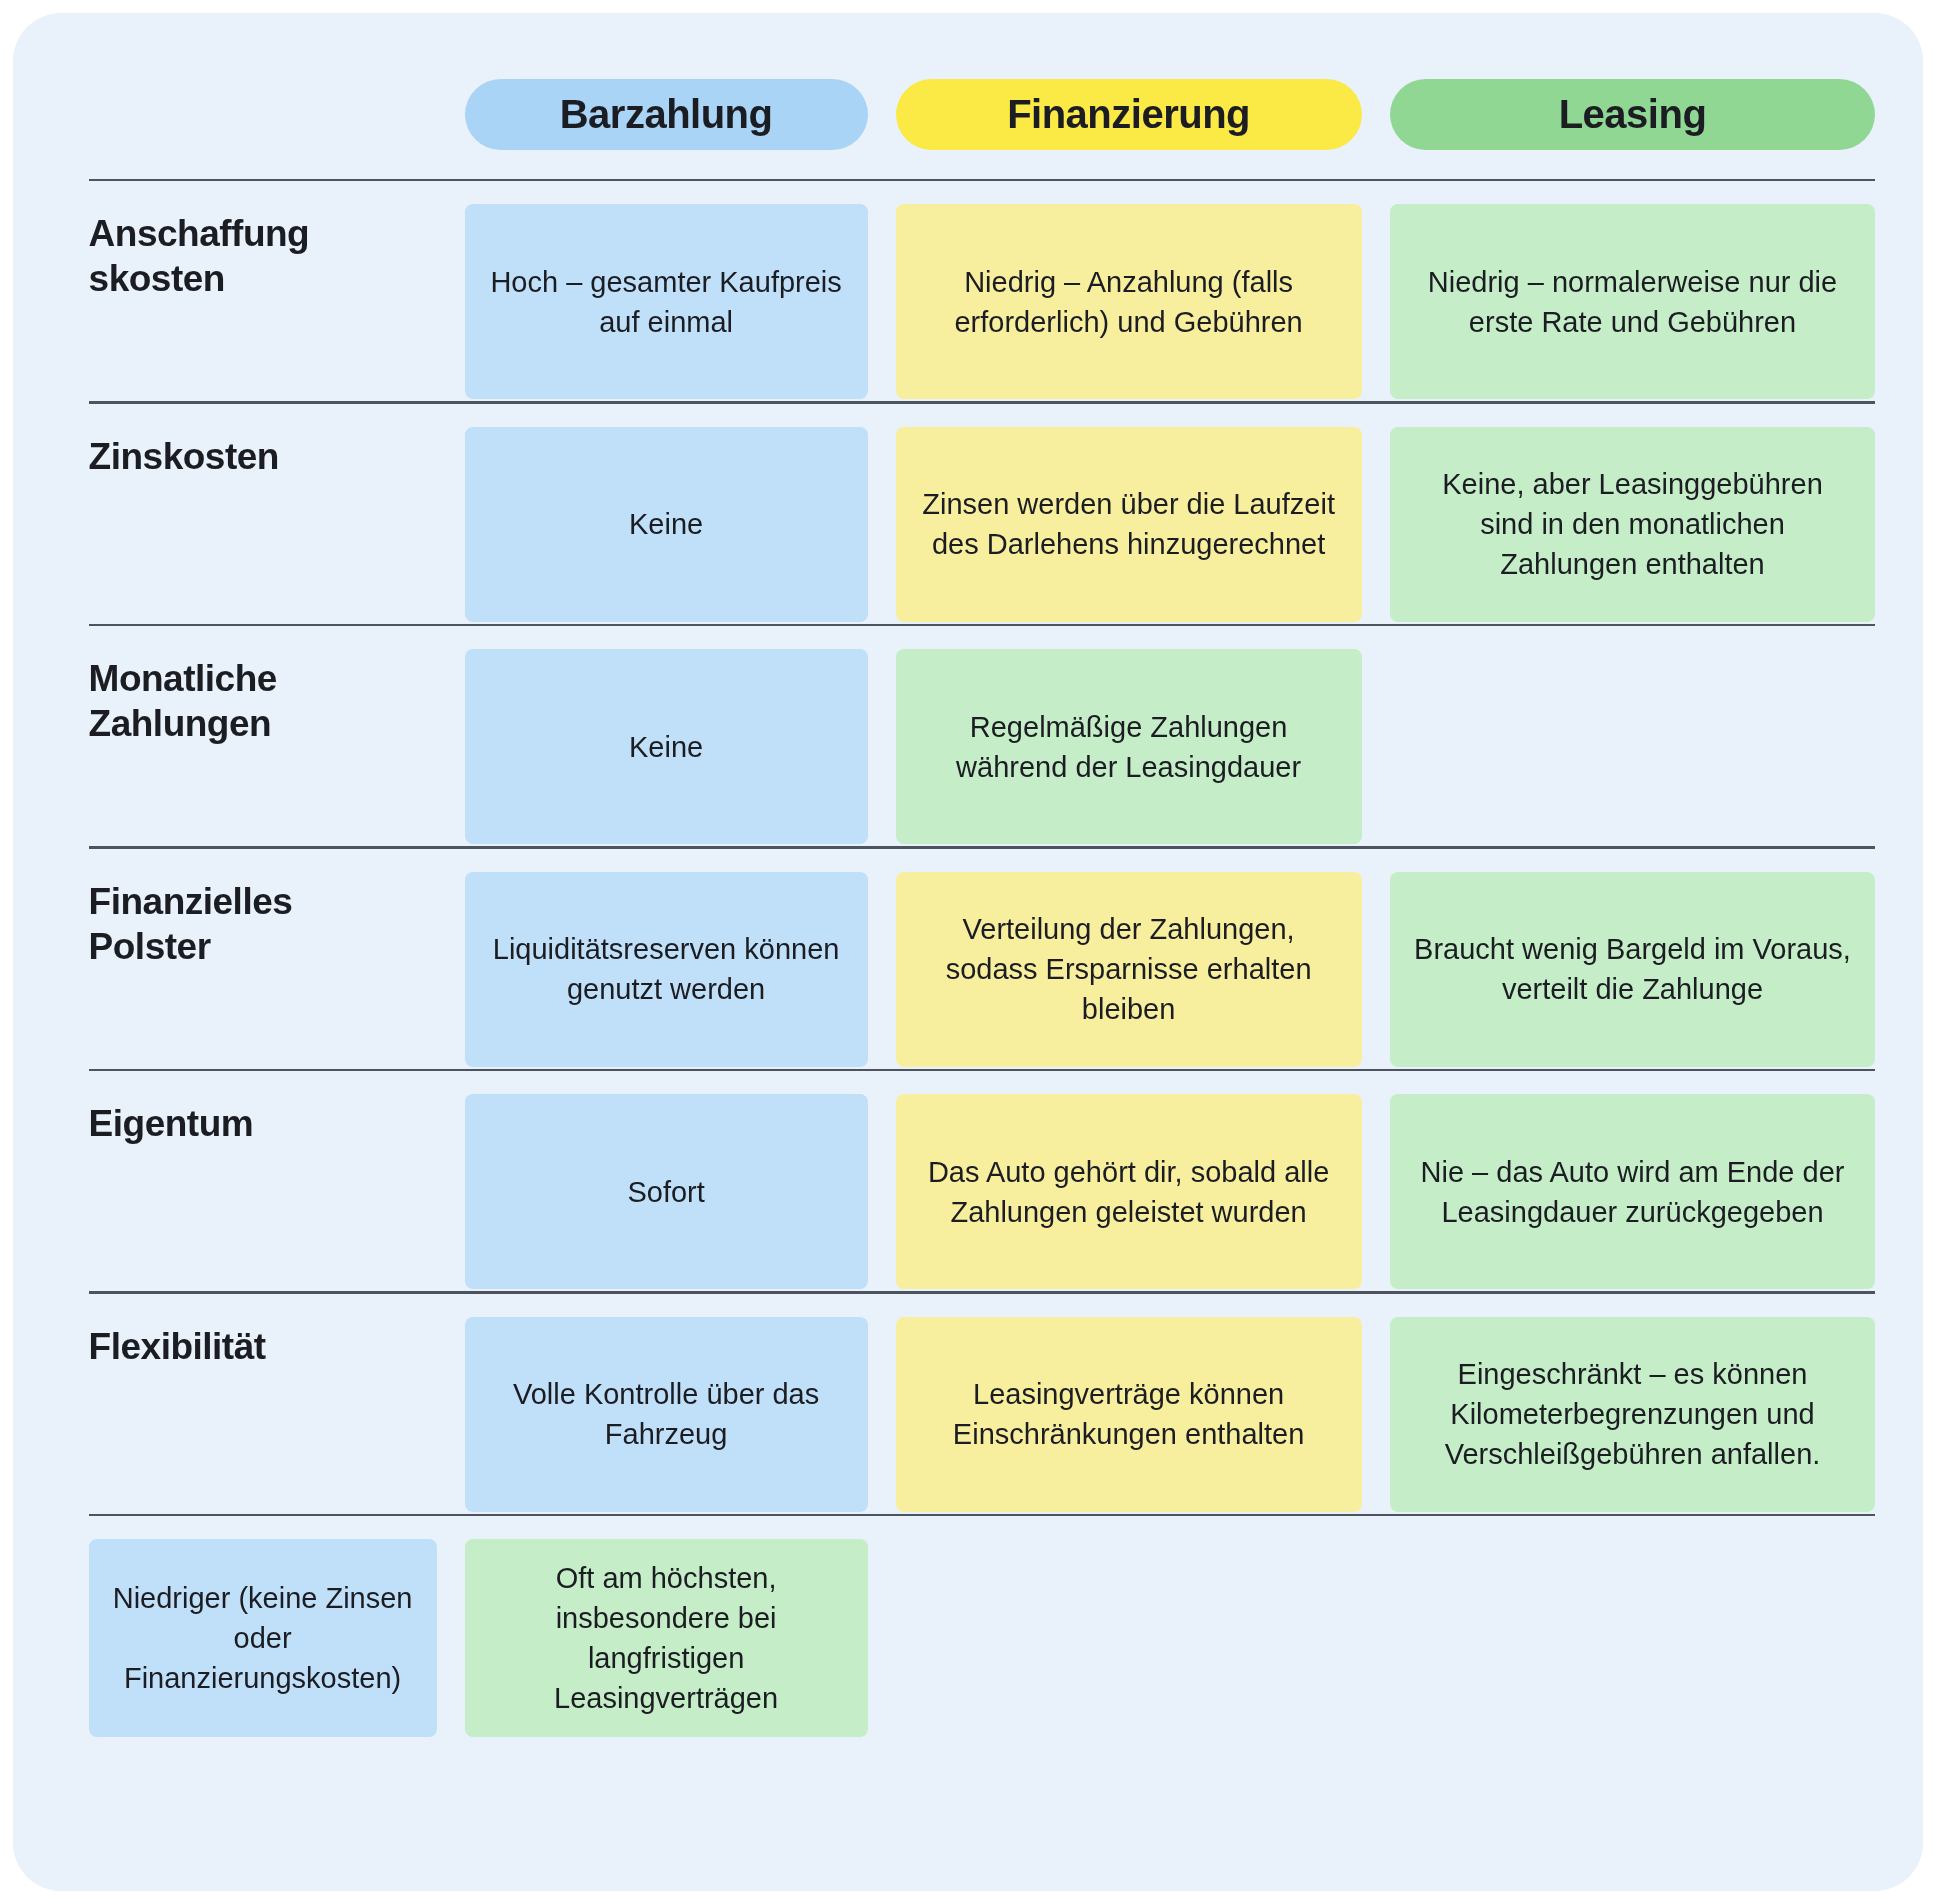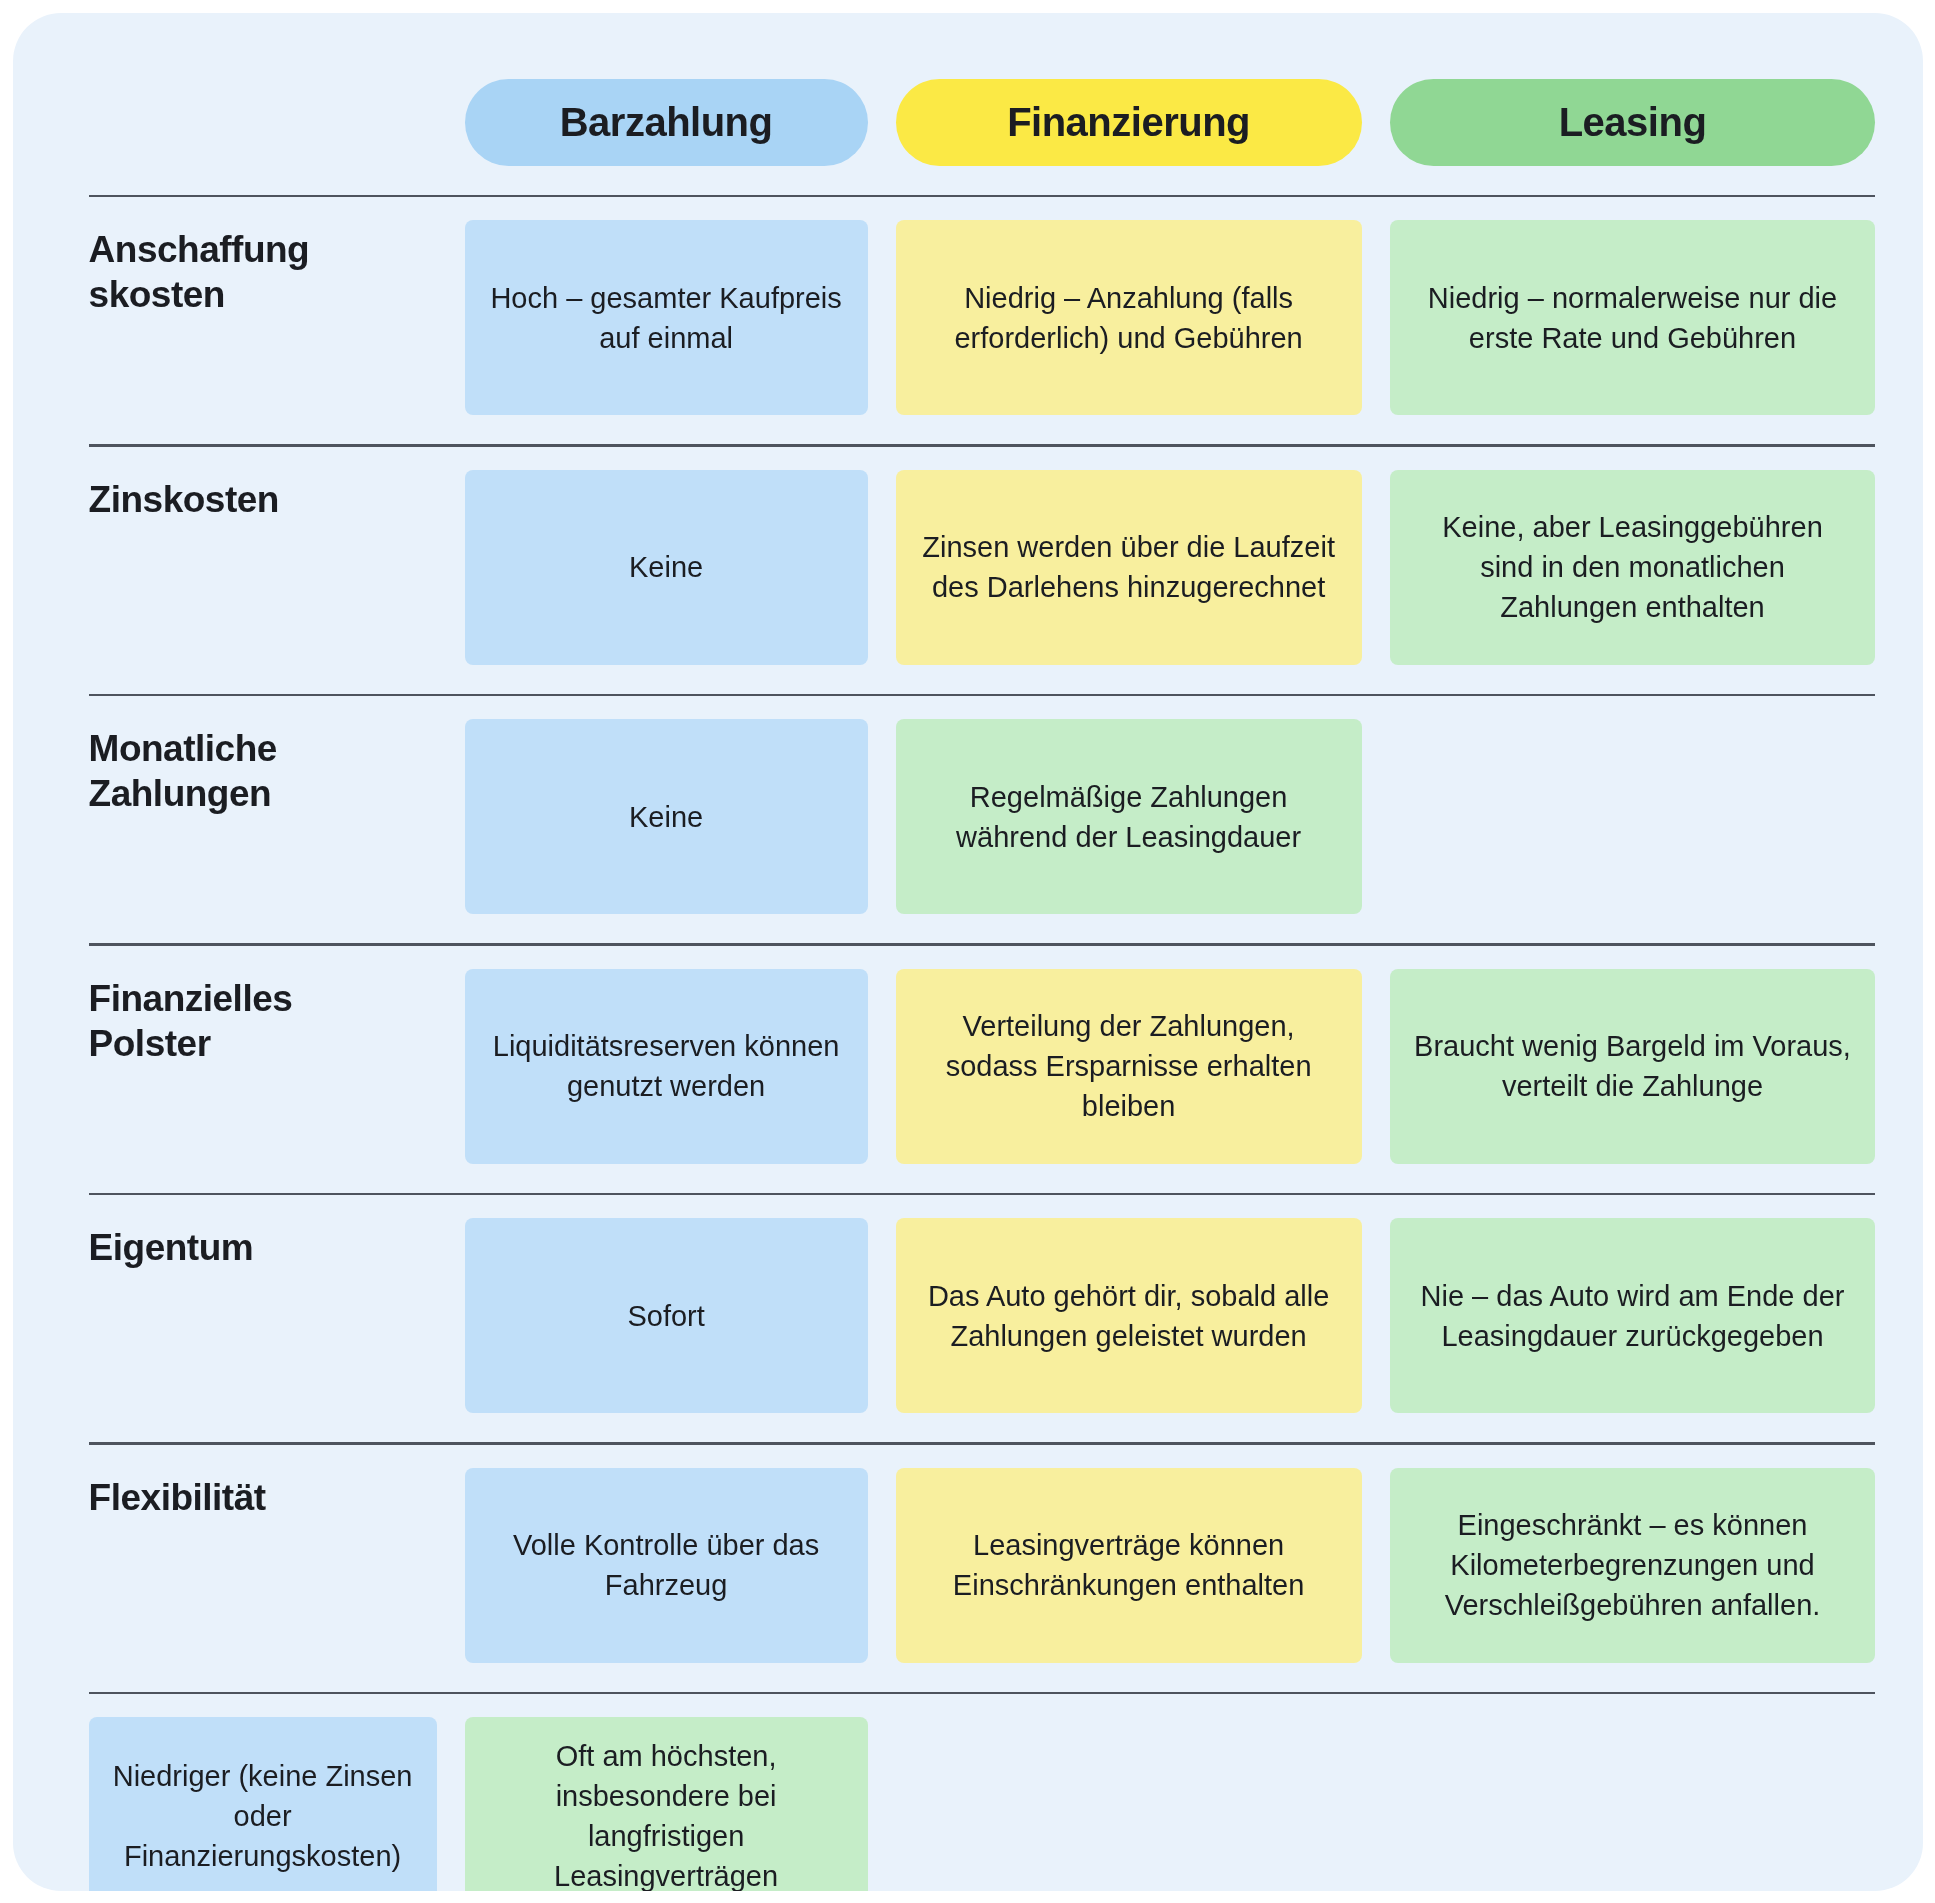--- a/index.html
+++ b/index.html
@@ -34,40 +34,40 @@
   }
   .grid-row{
     display:grid;
     grid-template-columns:348px 403px 466px 1fr;
     column-gap:28px;
   }
   .header-row{
     margin-bottom:29px;
   }
   .pill{
-    height:87px;
+    height:71px;
     border-radius:60px;
     display:flex;
     align-items:center;
     justify-content:center;
     font-size:40px;
     font-weight:600;
     letter-spacing:-0.5px;
   }
   .pill-blue{background:var(--header-blue);}
   .pill-yellow{background:var(--header-yellow);}
   .pill-green{background:var(--header-green);}
   .divider{
     height:2.5px;
     background:var(--divider);
     border:none;
     margin:0;
   }
   .data-row{
-    padding:23px 0 29px;
+    padding:23px 0 2px;
     align-items:stretch;
   }
   .row-label{
     align-self:start;
     padding-top:7px;
     padding-right:15px;
     font-size:37px;
     font-weight:bold;
     line-height:1.22;
     letter-spacing:-0.5px;

